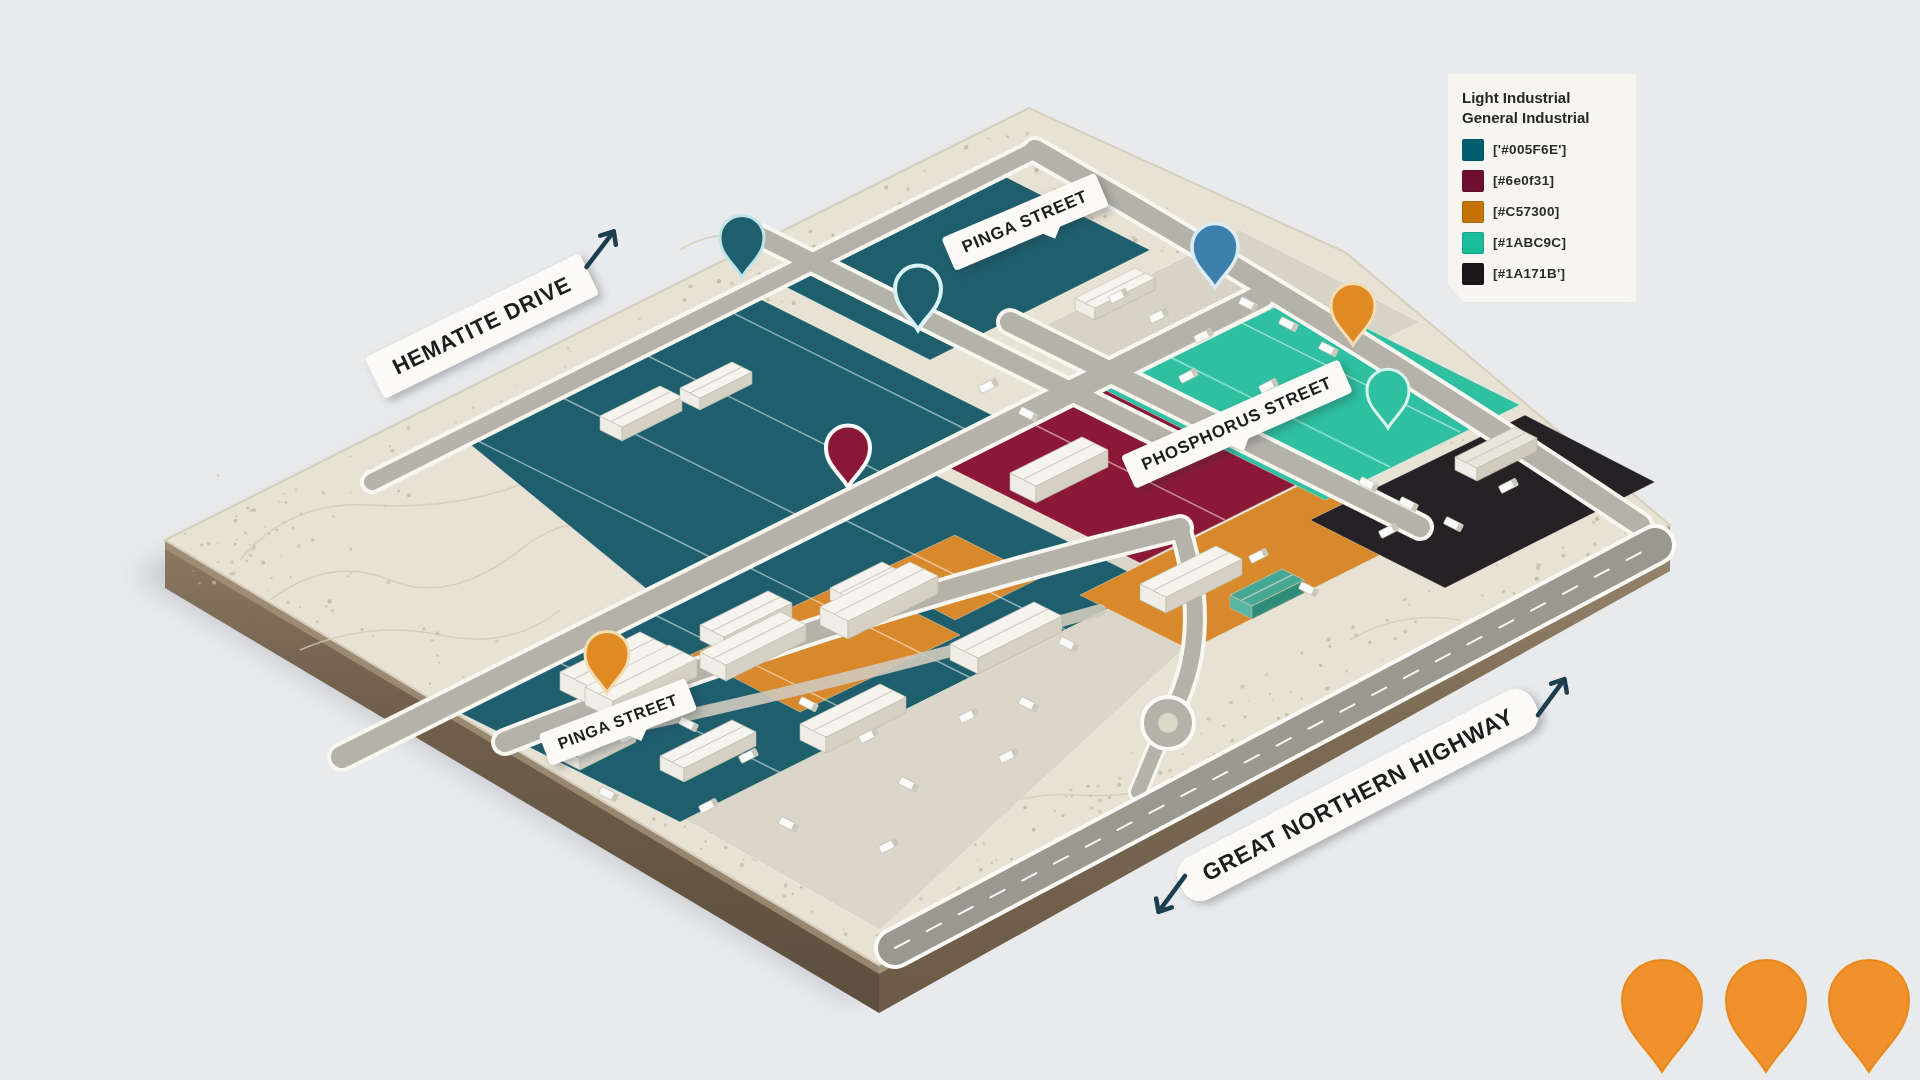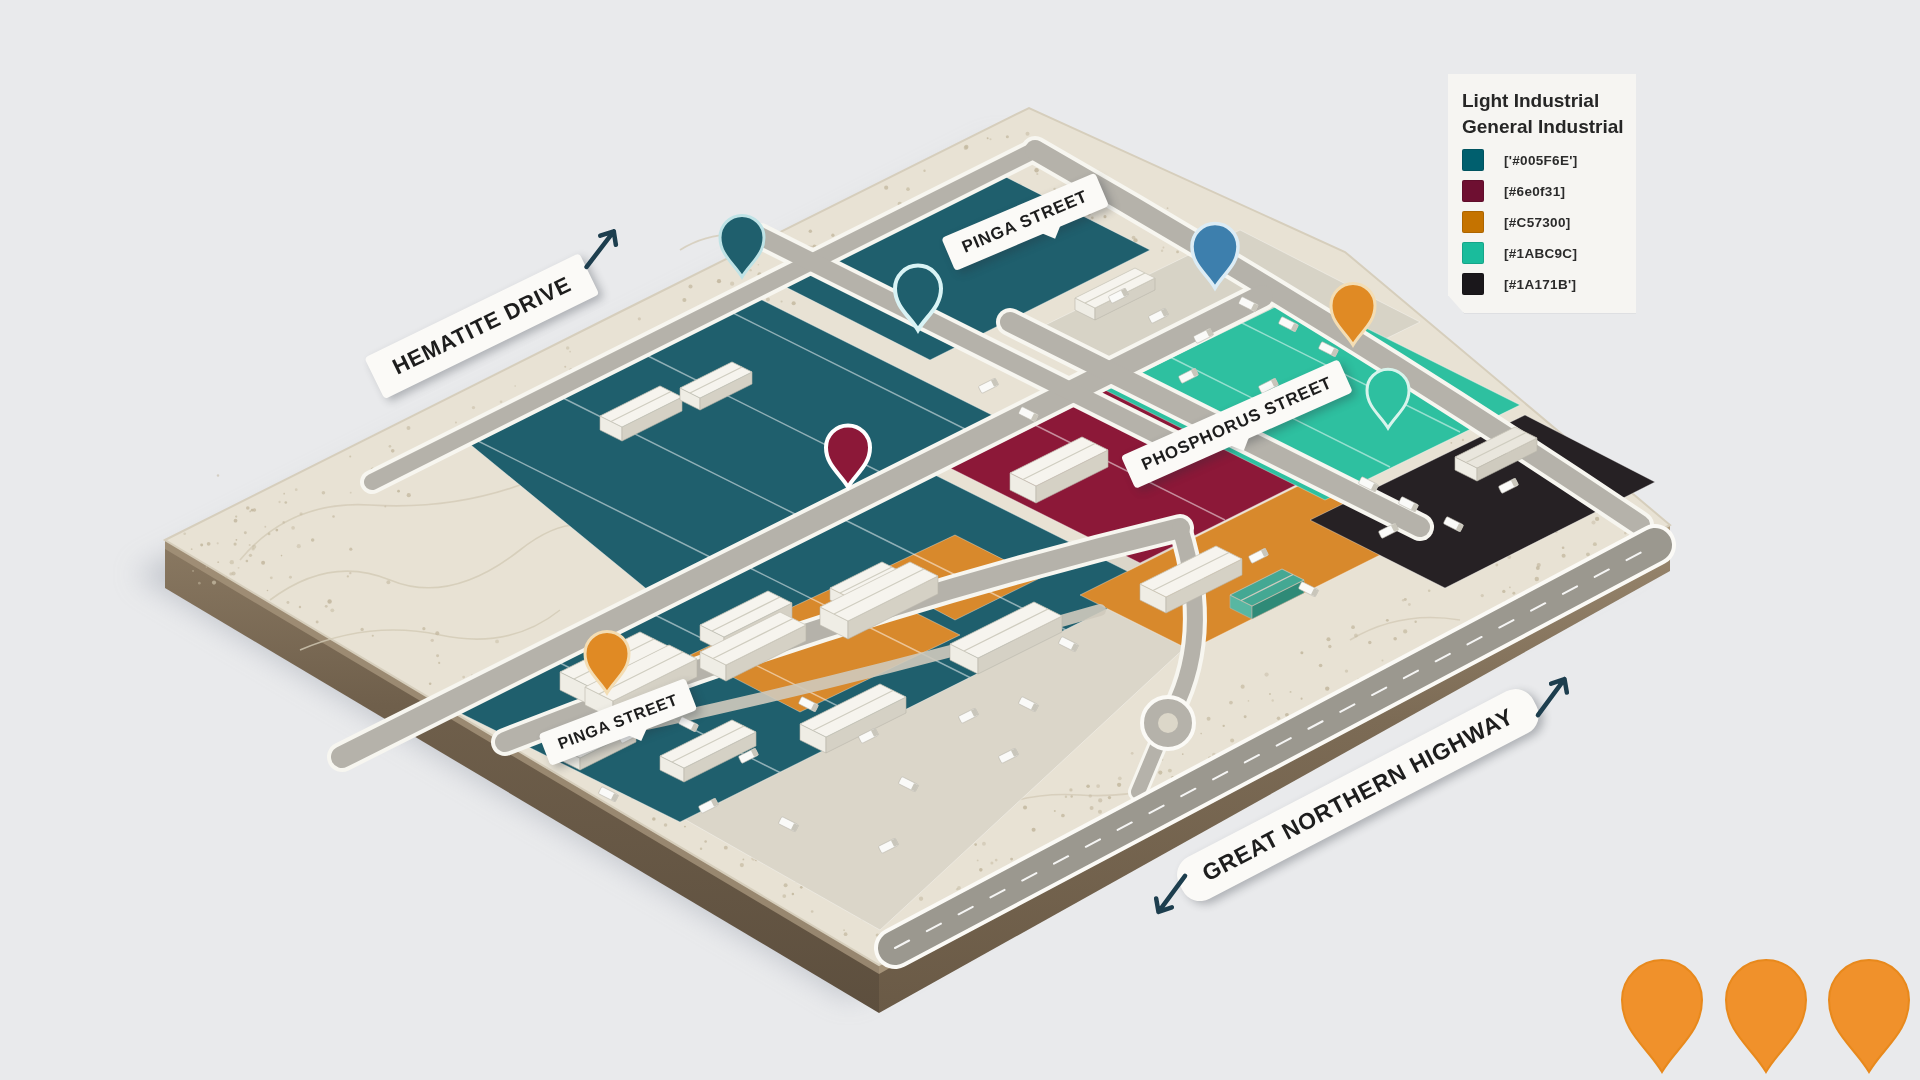--- a/index.html
+++ b/index.html
@@ -26,22 +26,22 @@
     transform:translate(-50%,-50%) rotate(-27.5deg);}
 
   .dir-arrow{position:absolute;transform-origin:center center;}
   .arr-hematite{left:602px;top:246px;transform:translate(-50%,-50%) rotate(-26deg);}
   .arr-hwy-ne{left:1553px;top:694px;transform:translate(-50%,-50%) rotate(-27deg);}
   .arr-hwy-sw{left:1170px;top:897px;transform:translate(-50%,-50%) rotate(153deg);}
 
   .legend{position:absolute;left:1448px;top:74px;width:162px;background:#f6f5f2;
     box-shadow:4px 6px 12px rgba(40,45,55,.28);padding:14px 12px 18px 14px;
     clip-path:polygon(0 0,100% 0,100% 100%,16px 100%,0 calc(100% - 18px));}
-  .legend-title{font-size:19px;font-weight:bold;color:#262626;line-height:1.35;margin-bottom:10px;}
-  .legend-row{display:flex;align-items:center;gap:20px;margin-top:9px;}
+  .legend-title{font-size:15px;font-weight:bold;color:#262626;line-height:1.35;margin-bottom:10px;}
+  .legend-row{display:flex;align-items:center;gap:9px;margin-top:9px;}
   .legend-swatch{width:22px;height:22px;flex:0 0 22px;border-radius:2px;box-shadow:0 0 0 1px rgba(0,0,0,.12) inset;}
   .legend-code{font-size:13.5px;font-weight:bold;color:#2b2b2b;letter-spacing:.3px;white-space:nowrap;}
 </style>
 </head>
 <body>
 
 <div id="stage">
 
 <svg id="map-svg" width="1920" height="1080" viewBox="0 0 1920 1080">
   <defs>

